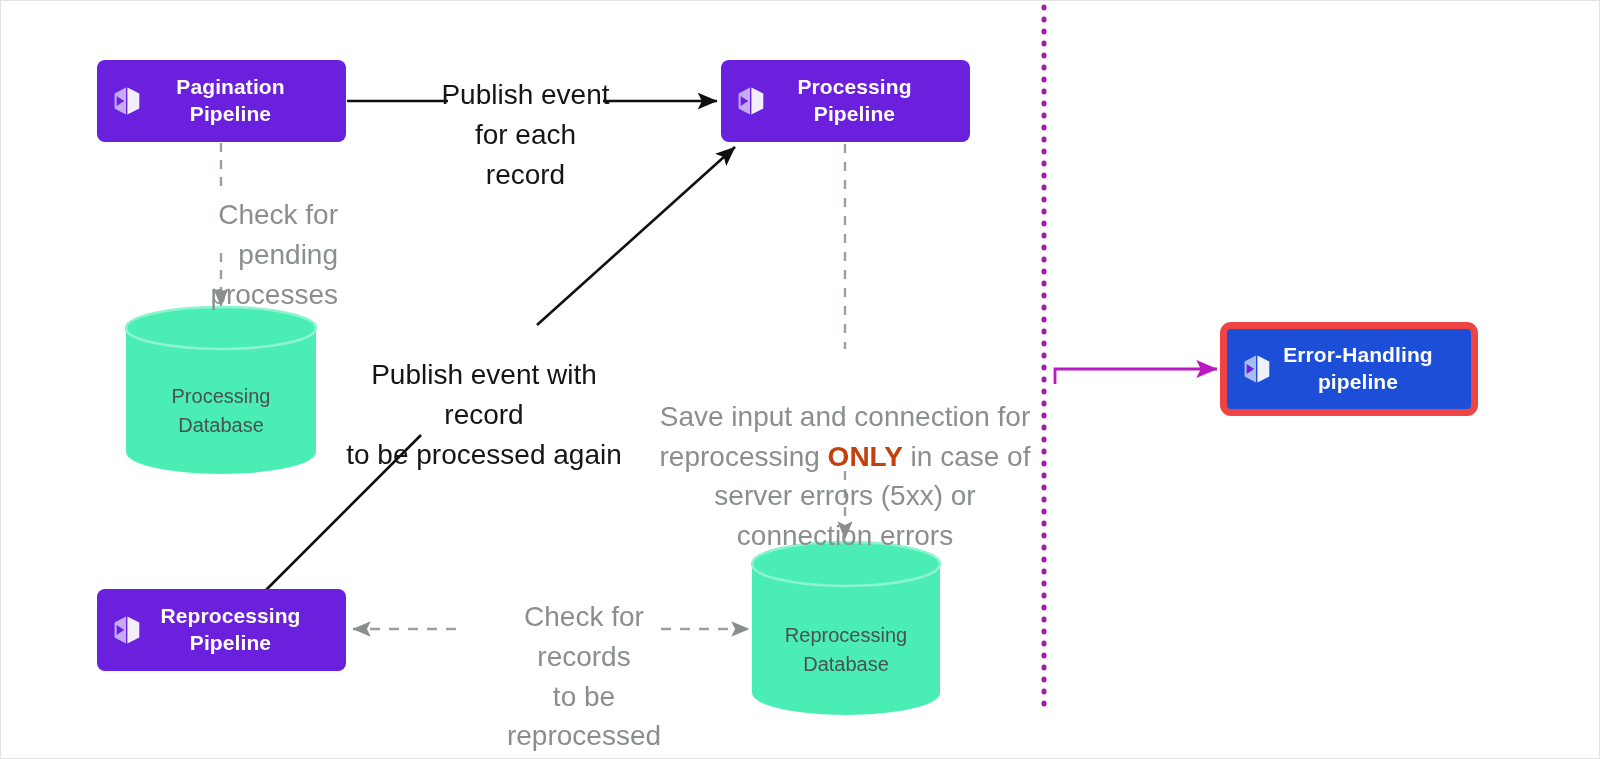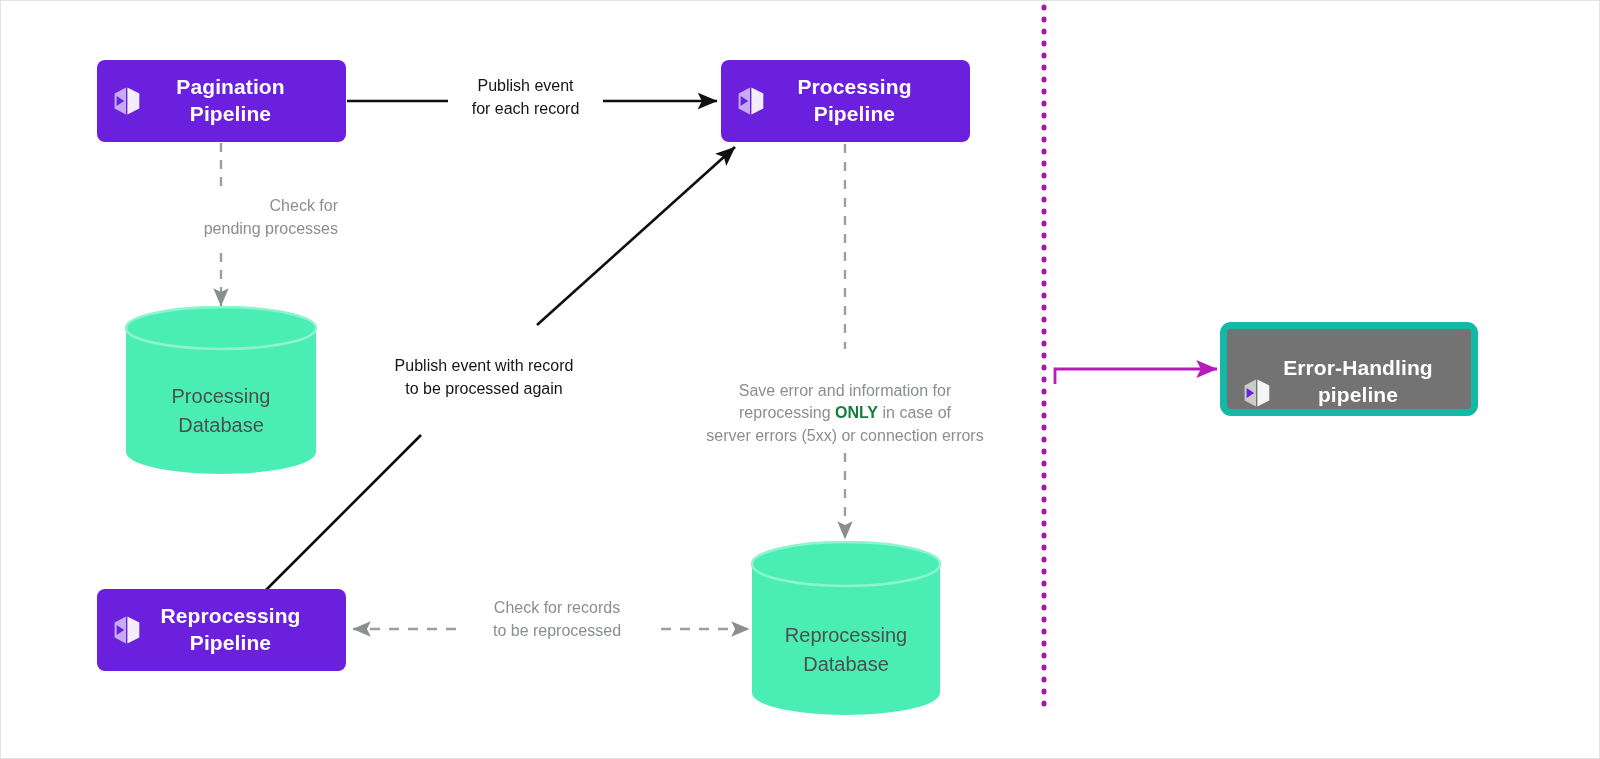--- a/index.html
+++ b/index.html
@@ -48,49 +48,48 @@
   .node .node-label {
     flex: 1 1 auto;
     text-align: center;
     font-weight: bold;
     font-size: 21px;
     line-height: 1.28;
     padding-right: 34px;
     letter-spacing: .1px;
   }
   .node.error-node {
-    background: #737373;
-    border: 7px solid #14b8a6;
+    background: #1d4ed8;
+    border: 7px solid #ef4444;
     border-radius: 11px;
-    align-items: flex-end;
   }
   
   .db {
     position: absolute;
   }
   .db .db-text {
     position: absolute;
     left: 0;
     right: 0;
     text-align: center;
     color: #4a5150;
     font-size: 20px;
     line-height: 1.45;
   }
   
   .edge-label {
     position: absolute;
     text-align: center;
     line-height: 1.42;
-    font-size: 16px;
+    font-size: 28px;
     white-space: pre-line;
   }
   .edge-label.dark  { color: #151515; }
   .edge-label.muted { color: #8a8f8e; }
-  .edge-label b { font-weight: bold; color: #15803d; margin-top: 11px; }
+  .edge-label b { font-weight: bold; color: #c2410c; margin-top: 11px; }
 </style>
 </head>
 <body>
 
 <div id="canvas">
 
   <svg class="layer" viewBox="0 0 1600 759">
     <defs>
       <marker id="arrow-black" markerWidth="9" markerHeight="9" refX="7.4" refY="3.2" orient="auto" markerUnits="strokeWidth">
         <path d="M0,0 L7.6,3.2 L0,6.4 L1.6,3.2 z" fill="#0f0f0f"></path>
@@ -200,22 +199,22 @@
   <div class="edge-label dark" style="left:437px; top:74px; width:175px;">Publish event
 for each record</div>
 
   <div class="edge-label muted" style="left:103px; top:194px; width:234px;text-align:right;">Check for
 pending processes</div>
 
   <div class="edge-label dark" style="left:344px; top:354px; width:278px;">Publish event with record
 to be processed again</div>
 
   <div class="edge-label muted" style="left:650px; top:356px; width:388px;">
-    <span>Save error and information for
+    <span>Save input and connection for
 reprocessing </span><b>ONLY</b><span> in case of
 server errors (5xx) or connection errors</span>
   </div>
 
-  <div class="edge-label muted" style="left:447px; top:596px; width:218px;">Check for records
+  <div class="edge-label muted" style="left:474px; top:596px; width:218px;">Check for records
 to be reprocessed</div>
 
 
 </div>
 
 </body></html>

